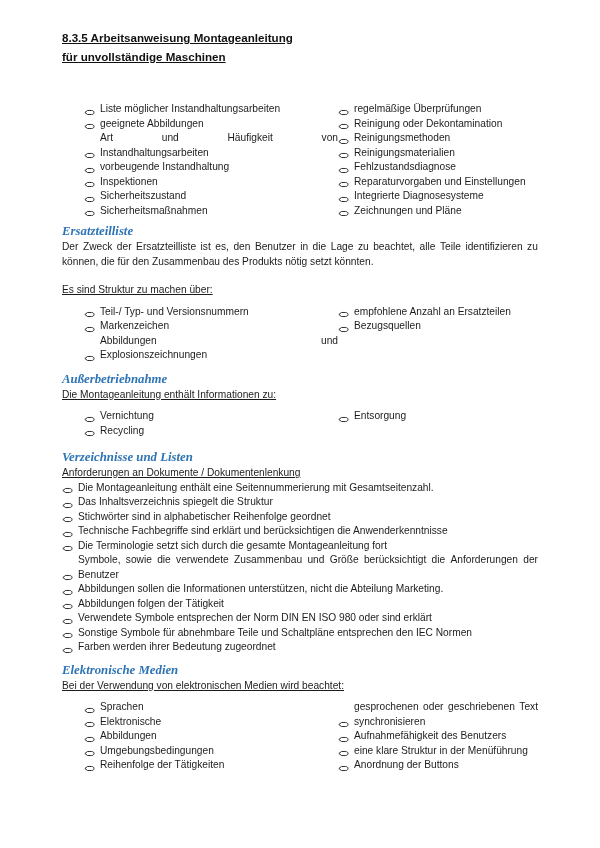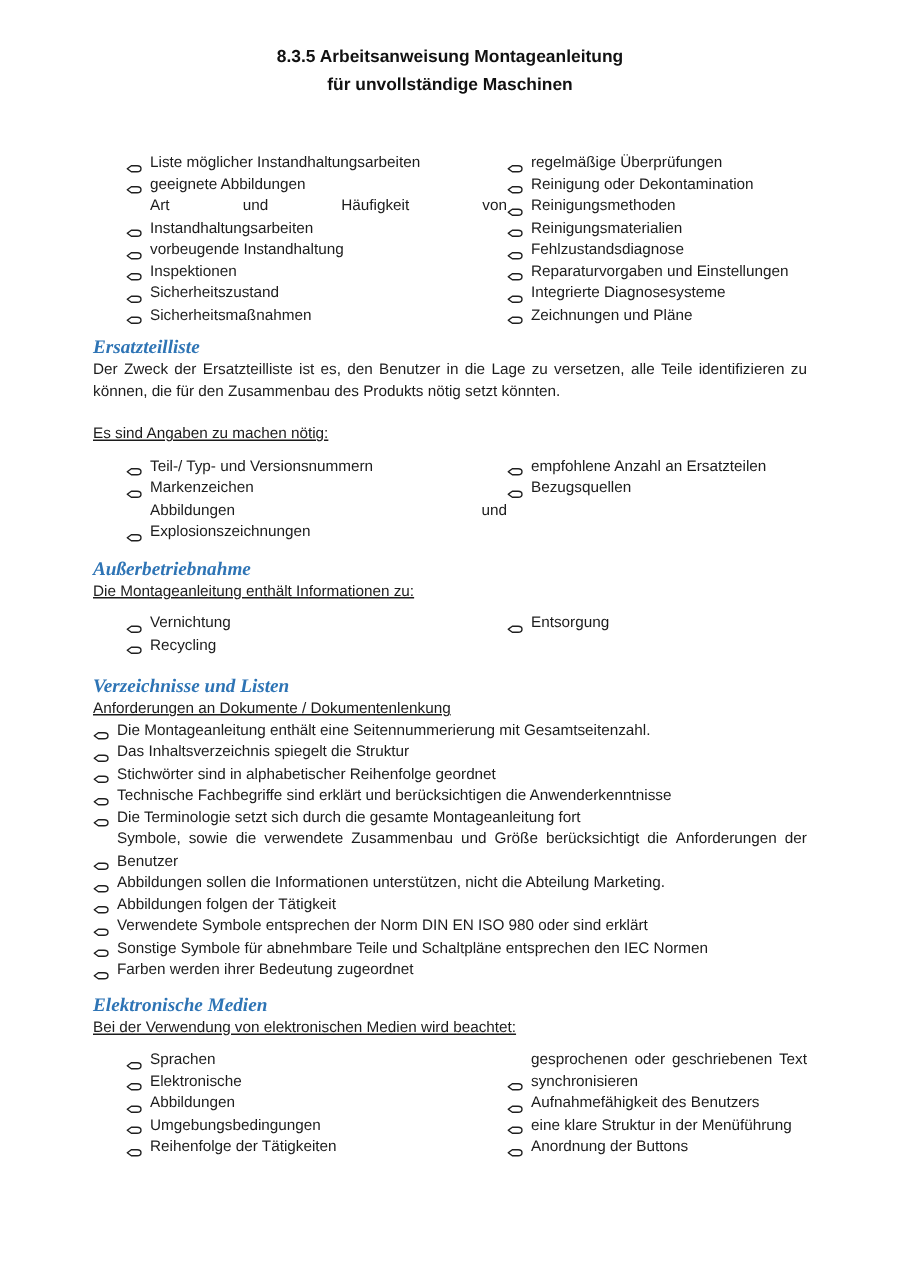--- a/index.html
+++ b/index.html
@@ -8,21 +8,21 @@
     width: 600px; height: 848px;
     background: #ffffff;
     font-family: "Liberation Sans", sans-serif;
     font-size: 10.2px;
     line-height: 14.5px;
     color: #1c1c1c;
   }
   .page { position: relative; width: 600px; height: 848px; overflow: hidden; background: #fff; }
   .content { padding: 28px 62px 0 62px; }
 
-  .doc-title { text-align: center; font-weight: 700; font-size: 11.6px; line-height: 19px; color: #111; }
+  .doc-title { font-weight: 700; font-size: 11.6px; line-height: 19px; color: #111; text-decoration: underline; }
 
   .sec-heading {
     font-family: "Liberation Serif", "DejaVu Serif", serif;
     font-style: italic; font-weight: 700;
     font-size: 12.8px; line-height: 16px;
     color: #2E74B5;
   }
   .subheading { text-decoration: underline; }
 
   .para { text-align: left; }
@@ -204,29 +204,29 @@
           <span>der</span>
           <span>Ersatzteilliste</span>
           <span>ist</span>
           <span>es,</span>
           <span>den</span>
           <span>Benutzer</span>
           <span>in</span>
           <span>die</span>
           <span>Lage</span>
           <span>zu</span>
-          <span>versetzen,</span>
+          <span>beachtet,</span>
           <span>alle</span>
           <span>Teile</span>
           <span>identifizieren</span>
           <span>zu</span>
         </div>
         <div>können, die für den Zusammenbau des Produkts nötig setzt könnten.</div>
       </div>
-    <div class="subheading mt14">Es sind Angaben zu machen nötig:</div>
+    <div class="subheading mt14">Es sind Struktur zu machen über:</div>
 
     <div class="twocol mt7">
       <div class="col-l">
         <ul class="blist">
             <li class="row">
               <span class="bullet">
                 <svg class="bullet-svg" viewBox="0 0 13 9" width="11" height="9" aria-hidden="true">
                   <path d="M1 4.5 L4.2 2.1 L8.8 2.1 C10.6 2.1 11.8 3 11.8 4.5 C11.8 6 10.6 6.9 8.8 6.9 L4.2 6.9 Z" fill="none" stroke="#1f1f1f" stroke-width="1.1" stroke-linejoin="round"></path>
                 </svg>
               </span>

